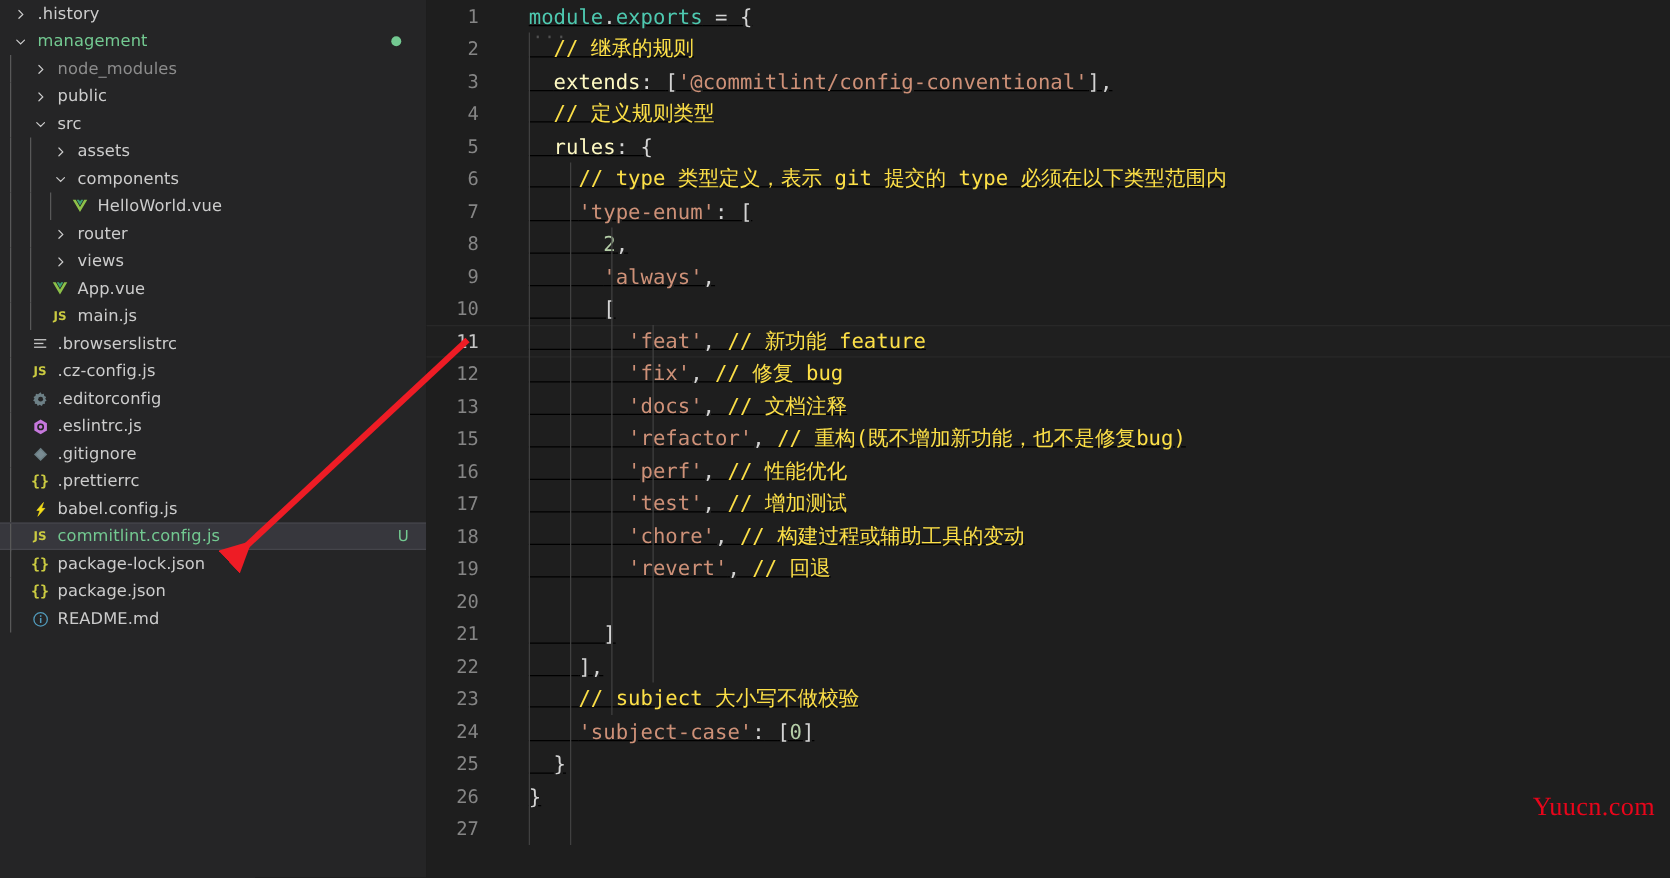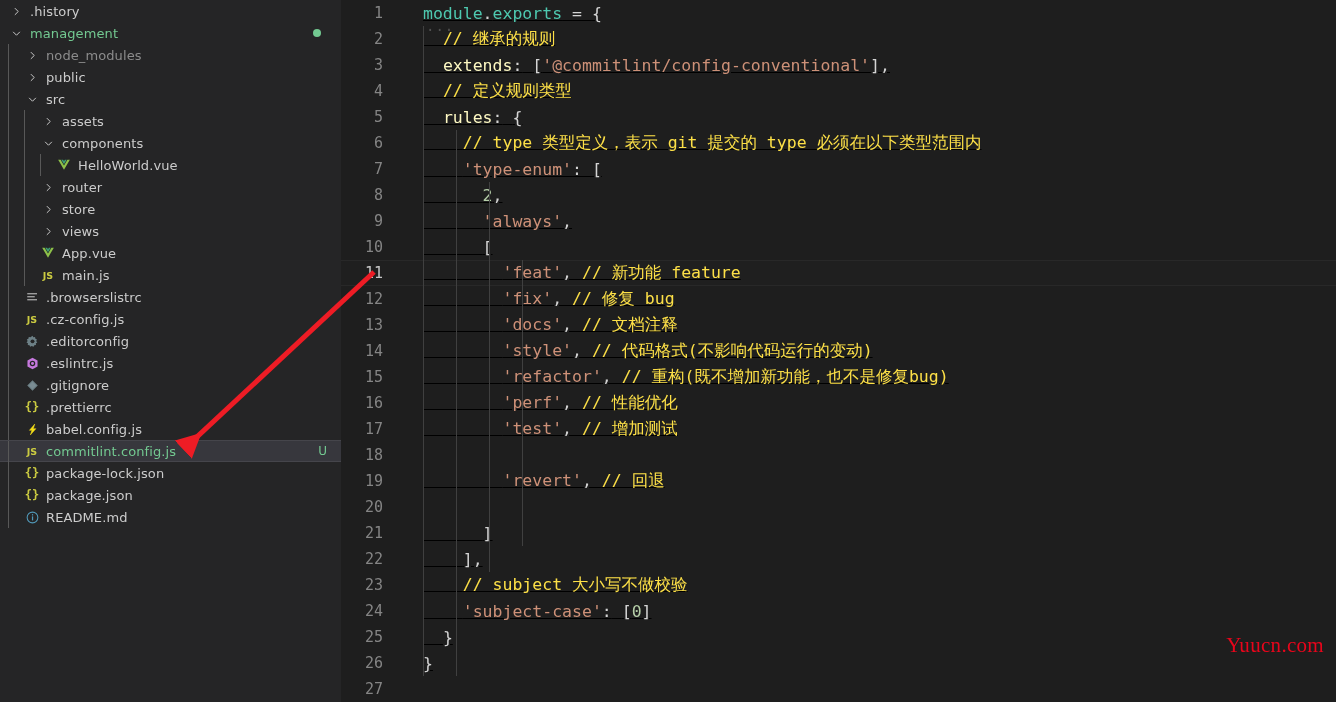--- a/index.html
+++ b/index.html
@@ -268,34 +268,20 @@
             <div class="guide" style="left: 24px;"></div>
           </div>
           <div style="width: 40px; flex: 0 0 40px; height: 22px;"></div>
           <span class="twisty">
             <svg width="11" height="11" viewBox="0 0 16 16">
               <path d="M6 3.5 L10.5 8 L6 12.5" fill="none" stroke="#cccccc" stroke-width="1.4" stroke-linecap="round"></path>
             </svg>
           </span>
           <span style="width: 6px; flex: 0 0 6px;"></span>
           <span class="label">router</span>
-        </div>
-        <div class="tree-row">
-          <div class="indent-guides">
-            <div class="guide" style="left: 8px;"></div>
-            <div class="guide" style="left: 24px;"></div>
-          </div>
-          <div style="width: 40px; flex: 0 0 40px; height: 22px;"></div>
-          <span class="twisty">
-            <svg width="11" height="11" viewBox="0 0 16 16">
-              <path d="M6 3.5 L10.5 8 L6 12.5" fill="none" stroke="#cccccc" stroke-width="1.4" stroke-linecap="round"></path>
-            </svg>
-          </span>
-          <span style="width: 6px; flex: 0 0 6px;"></span>
-          <span class="label">store</span>
         </div>
         <div class="tree-row">
           <div class="indent-guides">
             <div class="guide" style="left: 8px;"></div>
             <div class="guide" style="left: 24px;"></div>
           </div>
           <div style="width: 40px; flex: 0 0 40px; height: 22px;"></div>
           <span class="twisty">
             <svg width="11" height="11" viewBox="0 0 16 16">
               <path d="M6 3.5 L10.5 8 L6 12.5" fill="none" stroke="#cccccc" stroke-width="1.4" stroke-linecap="round"></path>
@@ -471,25 +457,24 @@
         <div class="line"><span class="lineno">4</span><span class="gutter-space"></span><span class="code-text"><span class="t-plain">  </span><span class="t-comment">// 定义规则类型</span></span></div>
         <div class="line"><span class="lineno">5</span><span class="gutter-space"></span><span class="code-text"><span class="t-plain">  </span><span class="t-prop">rules</span><span class="t-punc">:</span><span class="t-plain"> </span><span class="t-punc">{</span></span></div>
         <div class="line"><span class="lineno">6</span><span class="gutter-space"></span><span class="code-text"><span class="t-plain">    </span><span class="t-comment">// type 类型定义，表示 git 提交的 type 必须在以下类型范围内</span></span></div>
         <div class="line"><span class="lineno">7</span><span class="gutter-space"></span><span class="code-text"><span class="t-plain">    </span><span class="t-string">'type-enum'</span><span class="t-punc">: </span><span class="t-punc">[</span></span></div>
         <div class="line"><span class="lineno">8</span><span class="gutter-space"></span><span class="code-text"><span class="t-plain">      </span><span class="t-num">2</span><span class="t-punc">,</span></span></div>
         <div class="line"><span class="lineno">9</span><span class="gutter-space"></span><span class="code-text"><span class="t-plain">      </span><span class="t-string">'always'</span><span class="t-punc">,</span></span></div>
         <div class="line"><span class="lineno">10</span><span class="gutter-space"></span><span class="code-text"><span class="t-plain">      </span><span class="t-punc">[</span></span></div>
         <div class="line current"><span class="lineno">11</span><span class="gutter-space"></span><span class="code-text"><span class="t-plain">        </span><span class="t-string">'feat'</span><span class="t-punc">, </span><span class="t-comment">// 新功能 feature</span></span></div>
         <div class="line"><span class="lineno">12</span><span class="gutter-space"></span><span class="code-text"><span class="t-plain">        </span><span class="t-string">'fix'</span><span class="t-punc">, </span><span class="t-comment">// 修复 bug</span></span></div>
         <div class="line"><span class="lineno">13</span><span class="gutter-space"></span><span class="code-text"><span class="t-plain">        </span><span class="t-string">'docs'</span><span class="t-punc">, </span><span class="t-comment">// 文档注释</span></span></div>
-        <div class="line"><span class="lineno">14</span><span class="gutter-space"></span><span class="code-text"><span class="t-plain">        </span><span class="t-string">'style'</span><span class="t-punc">, </span><span class="t-comment">// 代码格式(不影响代码运行的变动)</span></span></div>
         <div class="line"><span class="lineno">15</span><span class="gutter-space"></span><span class="code-text"><span class="t-plain">        </span><span class="t-string">'refactor'</span><span class="t-punc">, </span><span class="t-comment">// 重构(既不增加新功能，也不是修复bug)</span></span></div>
         <div class="line"><span class="lineno">16</span><span class="gutter-space"></span><span class="code-text"><span class="t-plain">        </span><span class="t-string">'perf'</span><span class="t-punc">, </span><span class="t-comment">// 性能优化</span></span></div>
         <div class="line"><span class="lineno">17</span><span class="gutter-space"></span><span class="code-text"><span class="t-plain">        </span><span class="t-string">'test'</span><span class="t-punc">, </span><span class="t-comment">// 增加测试</span></span></div>
-        <div class="line"><span class="lineno">18</span><span class="gutter-space"></span></div>
+        <div class="line"><span class="lineno">18</span><span class="gutter-space"></span><span class="code-text"><span class="t-plain">        </span><span class="t-string">'chore'</span><span class="t-punc">, </span><span class="t-comment">// 构建过程或辅助工具的变动</span></span></div>
         <div class="line"><span class="lineno">19</span><span class="gutter-space"></span><span class="code-text"><span class="t-plain">        </span><span class="t-string">'revert'</span><span class="t-punc">, </span><span class="t-comment">// 回退</span></span></div>
         <div class="line"><span class="lineno">20</span><span class="gutter-space"></span></div>
         <div class="line"><span class="lineno">21</span><span class="gutter-space"></span><span class="code-text"><span class="t-plain">      </span><span class="t-punc">]</span></span></div>
         <div class="line"><span class="lineno">22</span><span class="gutter-space"></span><span class="code-text"><span class="t-plain">    </span><span class="t-punc">],</span></span></div>
         <div class="line"><span class="lineno">23</span><span class="gutter-space"></span><span class="code-text"><span class="t-plain">    </span><span class="t-comment">// subject 大小写不做校验</span></span></div>
         <div class="line"><span class="lineno">24</span><span class="gutter-space"></span><span class="code-text"><span class="t-plain">    </span><span class="t-string">'subject-case'</span><span class="t-punc">:</span><span class="t-plain"> </span><span class="t-punc">[</span><span class="t-num">0</span><span class="t-punc">]</span></span></div>
         <div class="line"><span class="lineno">25</span><span class="gutter-space"></span><span class="code-text"><span class="t-plain">  </span><span class="t-punc">}</span></span></div>
         <div class="line"><span class="lineno">26</span><span class="gutter-space"></span><span class="code-text"><span class="t-punc">}</span></span></div>
         <div class="line"><span class="lineno">27</span><span class="gutter-space"></span><span class="code-text"></span></div>
       </div>

